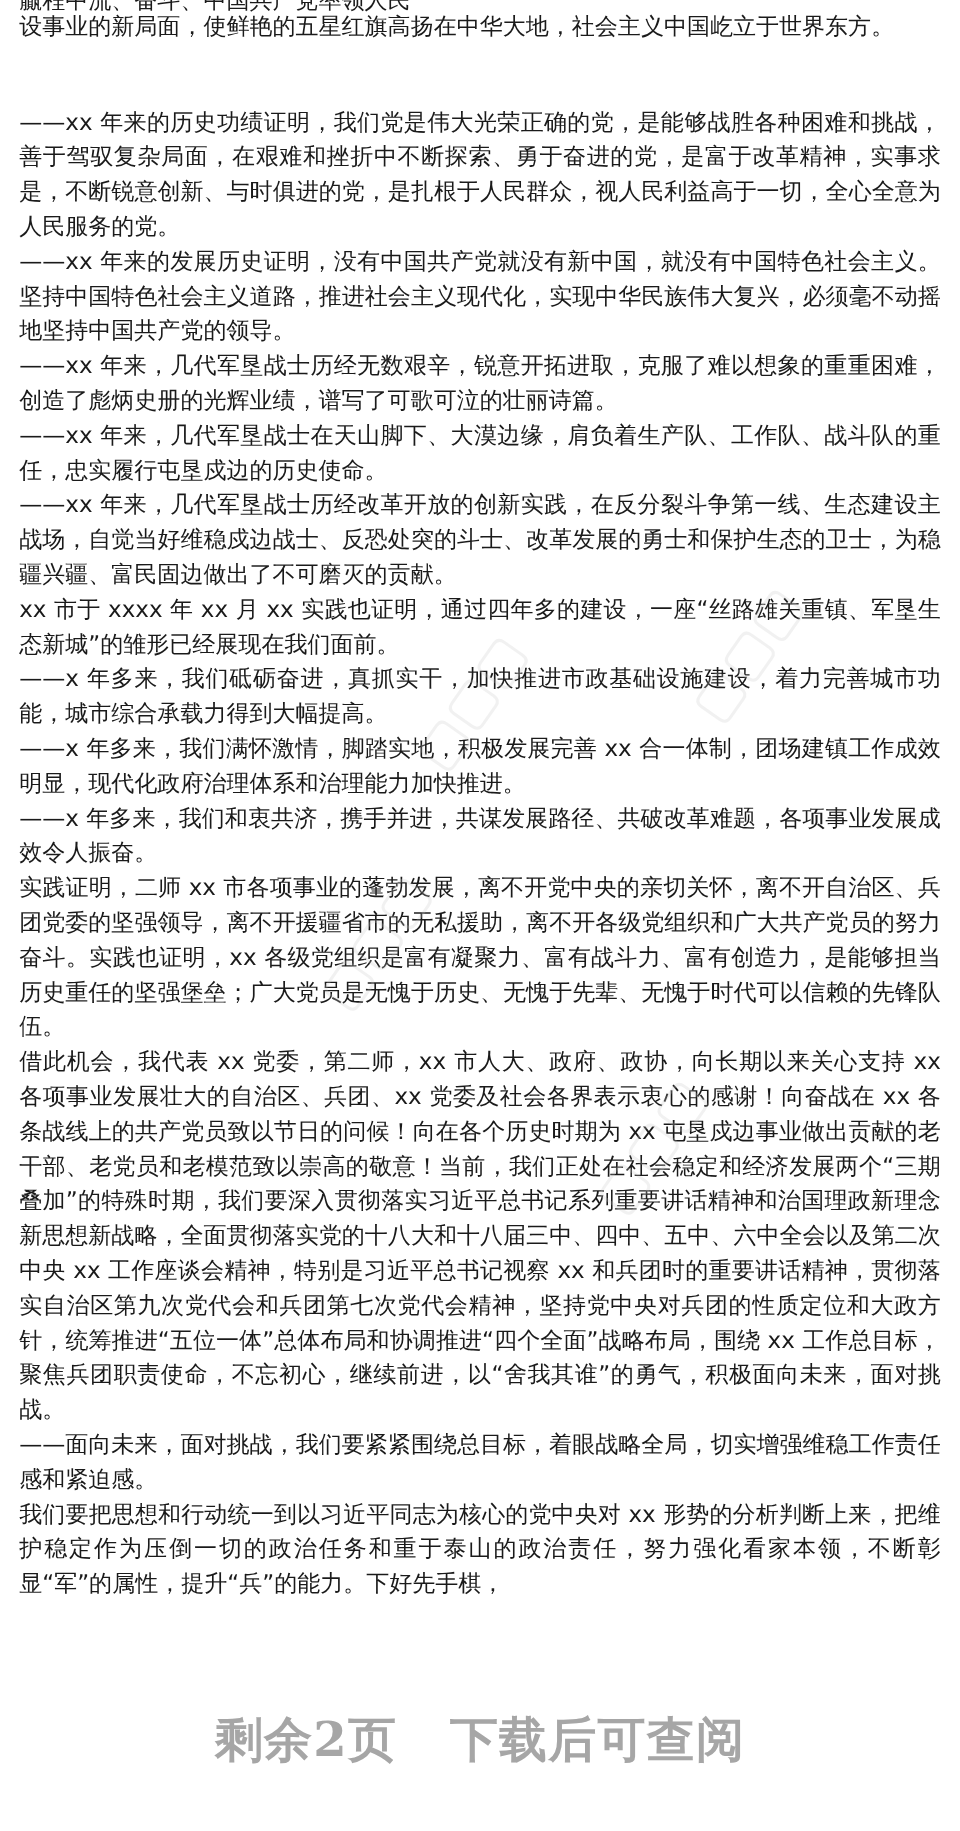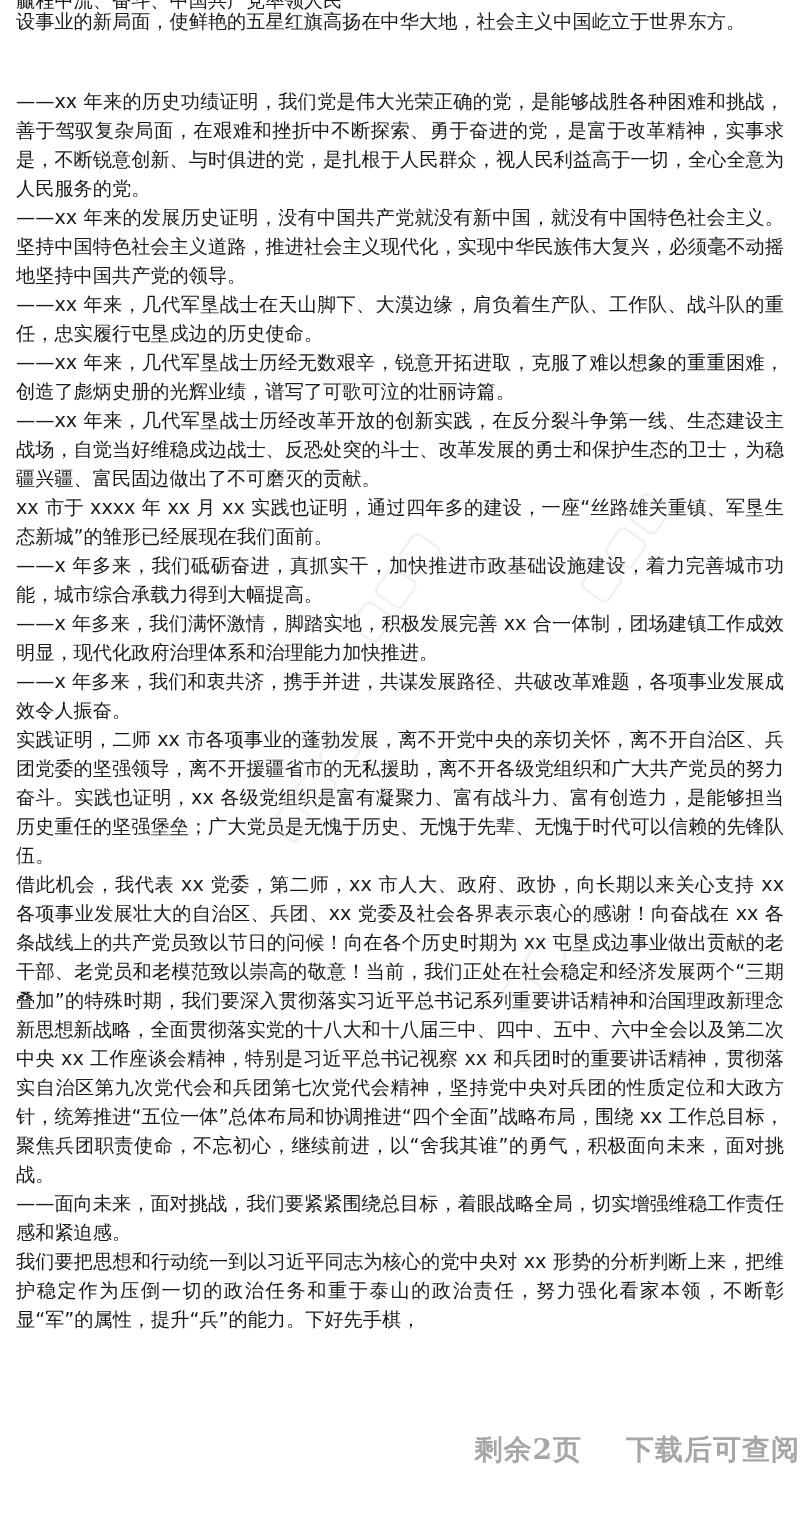--- a/index.html
+++ b/index.html
@@ -24,41 +24,41 @@
       letter-spacing: 0;
     }
     .gap { height: 51px; }
     .watermark {
       position: absolute; color: rgba(200,200,200,0.25); font-size: 44px;
       font-weight: bold; transform: rotate(-55deg); pointer-events: none;
       font-family: "DejaVu Sans", sans-serif; white-space: nowrap;
     }
     .footer-banner {
       position: absolute; left: 0; top: 1418px; width: 800px; height: 64px;
-      text-align: right; font-family: "DejaVu Serif", "Liberation Serif", serif;
-      font-weight: bold; font-size: 28px; line-height: 64px; color: #a6a6a6;
+      text-align: center; font-family: "DejaVu Serif", "Liberation Serif", serif;
+      font-weight: bold; font-size: 40px; line-height: 64px; color: #a6a6a6;
       letter-spacing: 1px;
     }
     .footer-banner span { display: inline-block; }
     .footer-banner .sep { width: 44px; }
   </style>
 </head>
 <body>
 
 <div class="page">
 
   <div class="cut-line">贏程中流、奋斗、中国共产党率领人民</div>
 
   <div class="body-text">
     <p class="para">设事业的新局面，使鲜艳的五星红旗高扬在中华大地，社会主义中国屹立于世界东方。</p>
     <div class="gap"></div>
     <p class="para">——xx 年来的历史功绩证明，我们党是伟大光荣正确的党，是能够战胜各种困难和挑战，善于驾驭复杂局面，在艰难和挫折中不断探索、勇于奋进的党，是富于改革精神，实事求是，不断锐意创新、与时俱进的党，是扎根于人民群众，视人民利益高于一切，全心全意为人民服务的党。</p>
     <p class="para">——xx 年来的发展历史证明，没有中国共产党就没有新中国，就没有中国特色社会主义。坚持中国特色社会主义道路，推进社会主义现代化，实现中华民族伟大复兴，必须毫不动摇地坚持中国共产党的领导。</p>
+    <p class="para">——xx 年来，几代军垦战士历经无数艰辛，锐意开拓进取，克服了难以想象的重重困难，创造了彪炳史册的光辉业绩，谱写了可歌可泣的壮丽诗篇。</p>
     <p class="para">——xx 年来，几代军垦战士在天山脚下、大漠边缘，肩负着生产队、工作队、战斗队的重任，忠实履行屯垦戍边的历史使命。</p>
-    <p class="para">——xx 年来，几代军垦战士历经无数艰辛，锐意开拓进取，克服了难以想象的重重困难，创造了彪炳史册的光辉业绩，谱写了可歌可泣的壮丽诗篇。</p>
     <p class="para">——xx 年来，几代军垦战士历经改革开放的创新实践，在反分裂斗争第一线、生态建设主战场，自觉当好维稳戍边战士、反恐处突的斗士、改革发展的勇士和保护生态的卫士，为稳疆兴疆、富民固边做出了不可磨灭的贡献。</p>
     <p class="para">xx 市于 xxxx 年 xx 月 xx 实践也证明，通过四年多的建设，一座“丝路雄关重镇、军垦生态新城”的雏形已经展现在我们面前。</p>
     <p class="para">——x 年多来，我们砥砺奋进，真抓实干，加快推进市政基础设施建设，着力完善城市功能，城市综合承载力得到大幅提高。</p>
     <p class="para">——x 年多来，我们满怀激情，脚踏实地，积极发展完善 xx 合一体制，团场建镇工作成效明显，现代化政府治理体系和治理能力加快推进。</p>
     <p class="para">——x 年多来，我们和衷共济，携手并进，共谋发展路径、共破改革难题，各项事业发展成效令人振奋。</p>
     <p class="para">实践证明，二师 xx 市各项事业的蓬勃发展，离不开党中央的亲切关怀，离不开自治区、兵团党委的坚强领导，离不开援疆省市的无私援助，离不开各级党组织和广大共产党员的努力奋斗。实践也证明，xx 各级党组织是富有凝聚力、富有战斗力、富有创造力，是能够担当历史重任的坚强堡垒；广大党员是无愧于历史、无愧于先辈、无愧于时代可以信赖的先锋队伍。</p>
     <p class="para">借此机会，我代表 xx 党委，第二师，xx 市人大、政府、政协，向长期以来关心支持 xx 各项事业发展壮大的自治区、兵团、xx 党委及社会各界表示衷心的感谢！向奋战在 xx 各条战线上的共产党员致以节日的问候！向在各个历史时期为 xx 屯垦戍边事业做出贡献的老干部、老党员和老模范致以崇高的敬意！当前，我们正处在社会稳定和经济发展两个“三期叠加”的特殊时期，我们要深入贯彻落实习近平总书记系列重要讲话精神和治国理政新理念新思想新战略，全面贯彻落实党的十八大和十八届三中、四中、五中、六中全会以及第二次中央 xx 工作座谈会精神，特别是习近平总书记视察 xx 和兵团时的重要讲话精神，贯彻落实自治区第九次党代会和兵团第七次党代会精神，坚持党中央对兵团的性质定位和大政方针，统筹推进“五位一体”总体布局和协调推进“四个全面”战略布局，围绕 xx 工作总目标，聚焦兵团职责使命，不忘初心，继续前进，以“舍我其谁”的勇气，积极面向未来，面对挑战。</p>
     <p class="para">——面向未来，面对挑战，我们要紧紧围绕总目标，着眼战略全局，切实增强维稳工作责任感和紧迫感。</p>
     <p class="para">我们要把思想和行动统一到以习近平同志为核心的党中央对 xx 形势的分析判断上来，把维护稳定作为压倒一切的政治任务和重于泰山的政治责任，努力强化看家本领，不断彰显“军”的属性，提升“兵”的能力。下好先手棋，</p>
   </div>

